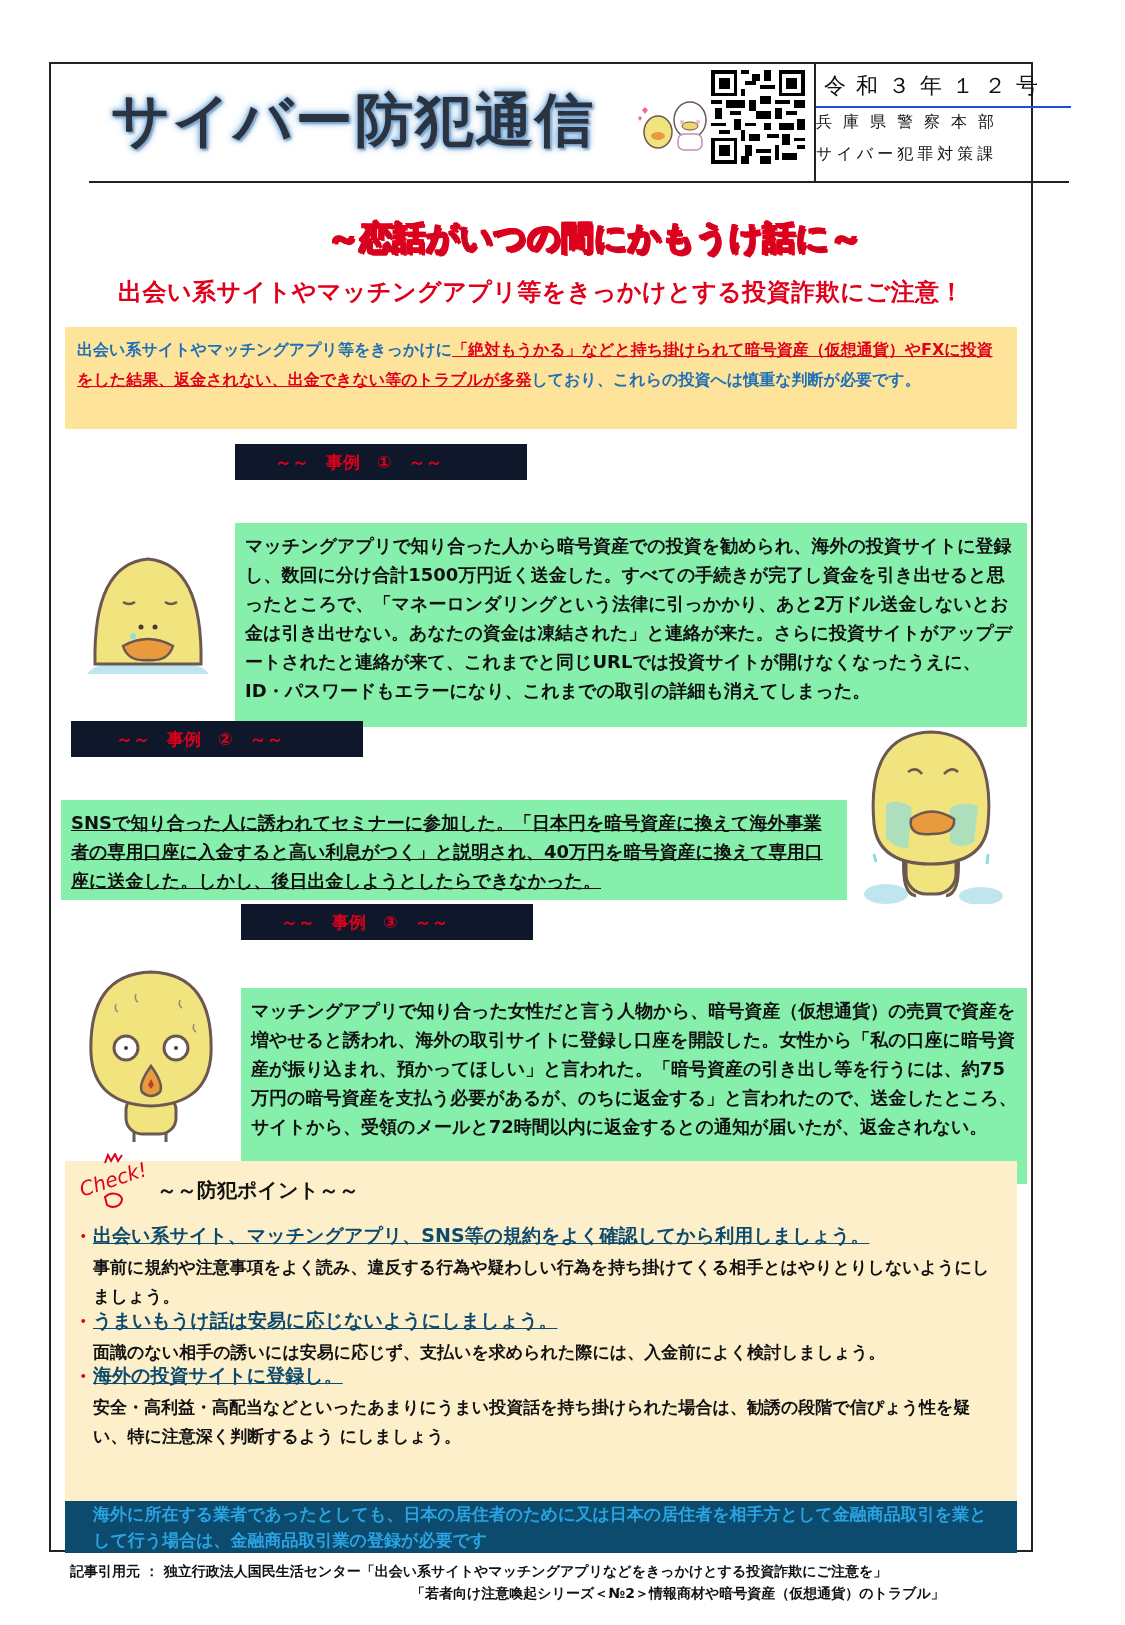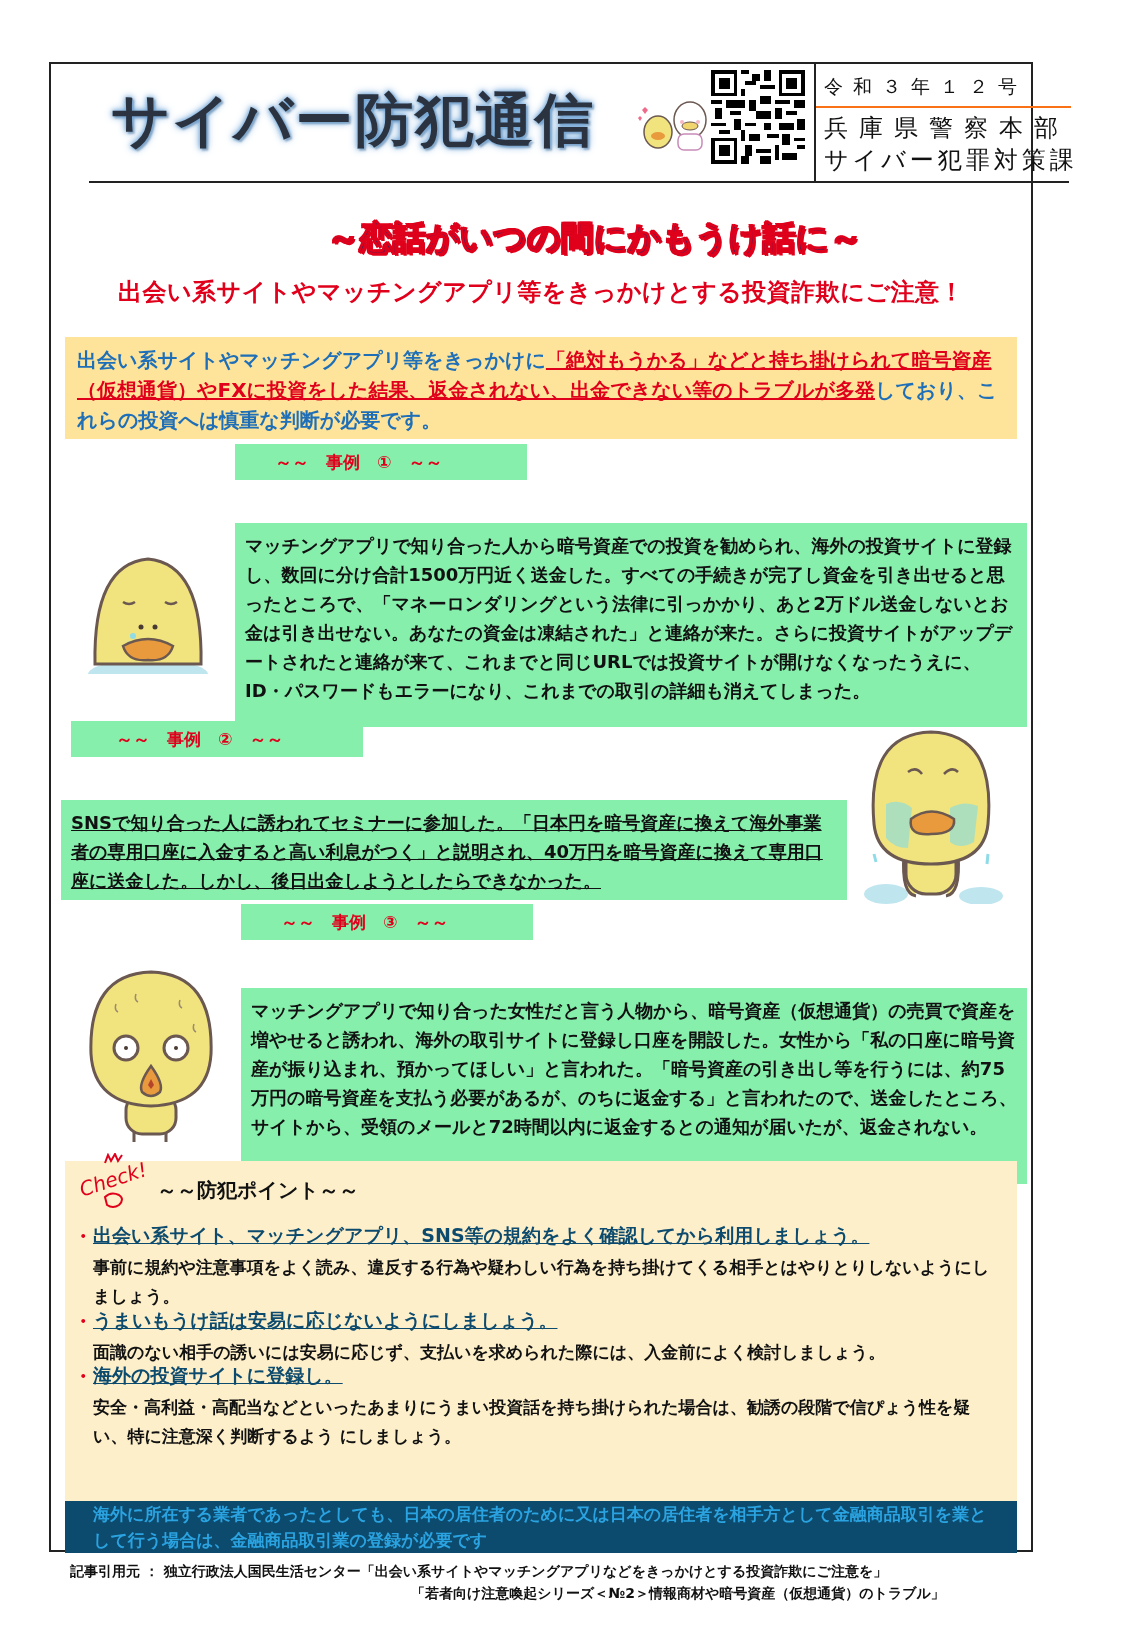--- a/index.html
+++ b/index.html
@@ -10,41 +10,41 @@
   .header { position:absolute; left:0; top:0; width:980px; height:117px;
             border-bottom:2px solid #222;margin-left:38px; }
   .logo { position:absolute; left:22px; top:18px; font-size:58px; font-weight:bold;
           letter-spacing:2px; color:#2b3340;
           text-shadow:0 0 4px #6fa5d8, 0 0 8px #6fa5d8, 2px 2px 2px #9ab; }
   .ducks { position:absolute; left:545px; top:30px; width:80px; height:62px; }
   .qr { position:absolute; left:622px; top:6px; width:94px; height:94px; }
   .issue-box { position:absolute; left:725px; top:0; width:255px; height:117px;
                border-left:2px solid #222; }
   .issue-row1 { position:absolute; left:0; top:0; width:255px; height:44px;
-                border-bottom:2px solid #f97316; font-family:"DejaVu Serif", serif;
-                font-size:19px; line-height:44px; padding-left:8px; box-sizing:border-box;
+                border-bottom:2px solid #1d4ed8; font-family:"DejaVu Serif", serif;
+                font-size:22px; line-height:44px; padding-left:8px; box-sizing:border-box;
                 letter-spacing:10px; white-space:nowrap; }
   .issue-row2, .issue-row3 { position:absolute; left:0; width:303px; font-family:"DejaVu Serif", serif;
-                font-size:24px; padding-left:8px; box-sizing:border-box; white-space:nowrap; }
+                font-size:16px; padding-left:0; box-sizing:border-box; white-space:nowrap; }
   .issue-row2 { top:48px; letter-spacing:11px; }
   .issue-row3 { top:80px; letter-spacing:4px; }
 
   .headline { position:absolute; left:0; width:1087px; top:152px; text-align:center;
               font-size:33px; font-weight:bold; color:#1d2a6b;
               -webkit-text-stroke:1px #e0001b;
               text-shadow:2px 2px 0 #e0001b, -1px -1px 0 #e0001b, 1px -1px 0 #e0001b, -1px 1px 0 #e0001b; }
   .subhead { position:absolute; left:0; width:980px; top:212px; text-align:center;
              font-size:24px; font-weight:bold; color:#e0001b; letter-spacing:0.5px; }
 
-  .intro { position:absolute; left:14px; top:273px; width:952px; height:102px;
+  .intro { position:absolute; left:14px; top:263px; width:952px; height:102px;
            background:#fde49a; box-sizing:border-box; padding:8px 12px;
-           font-size:20px; font-weight:bold; line-height:30px; color:#1f6fb8; }
+           font-size:16px; font-weight:bold; line-height:30px; color:#1f6fb8; }
   .intro .hl { color:#e0001b; text-decoration:underline; }
 
-  .case-label { position:absolute; height:36px; background:#86efac;
+  .case-label { position:absolute; height:36px; background:#0f172a;
                 color:#e0001b; font-weight:bold; font-size:17px; line-height:36px;
                 box-sizing:border-box; padding-left:40px; word-spacing:18px; }
   .case-box { position:absolute; background:#86efac; box-sizing:border-box;
               padding:8px 10px; font-size:18px; font-weight:bold; line-height:29px; color:#111;margin-top:36px; }
 
   .tips { position:absolute; left:14px; top:1097px; width:952px; height:340px;
           background:#fdefc9; box-sizing:border-box; }
   .tips-title { position:absolute; left:92px; top:16px; font-size:20px; font-weight:bold; }
   .check { position:absolute; left:10px; top:-8px; width:80px; height:60px; }
   .tip { position:absolute; left:0; width:952px; }

